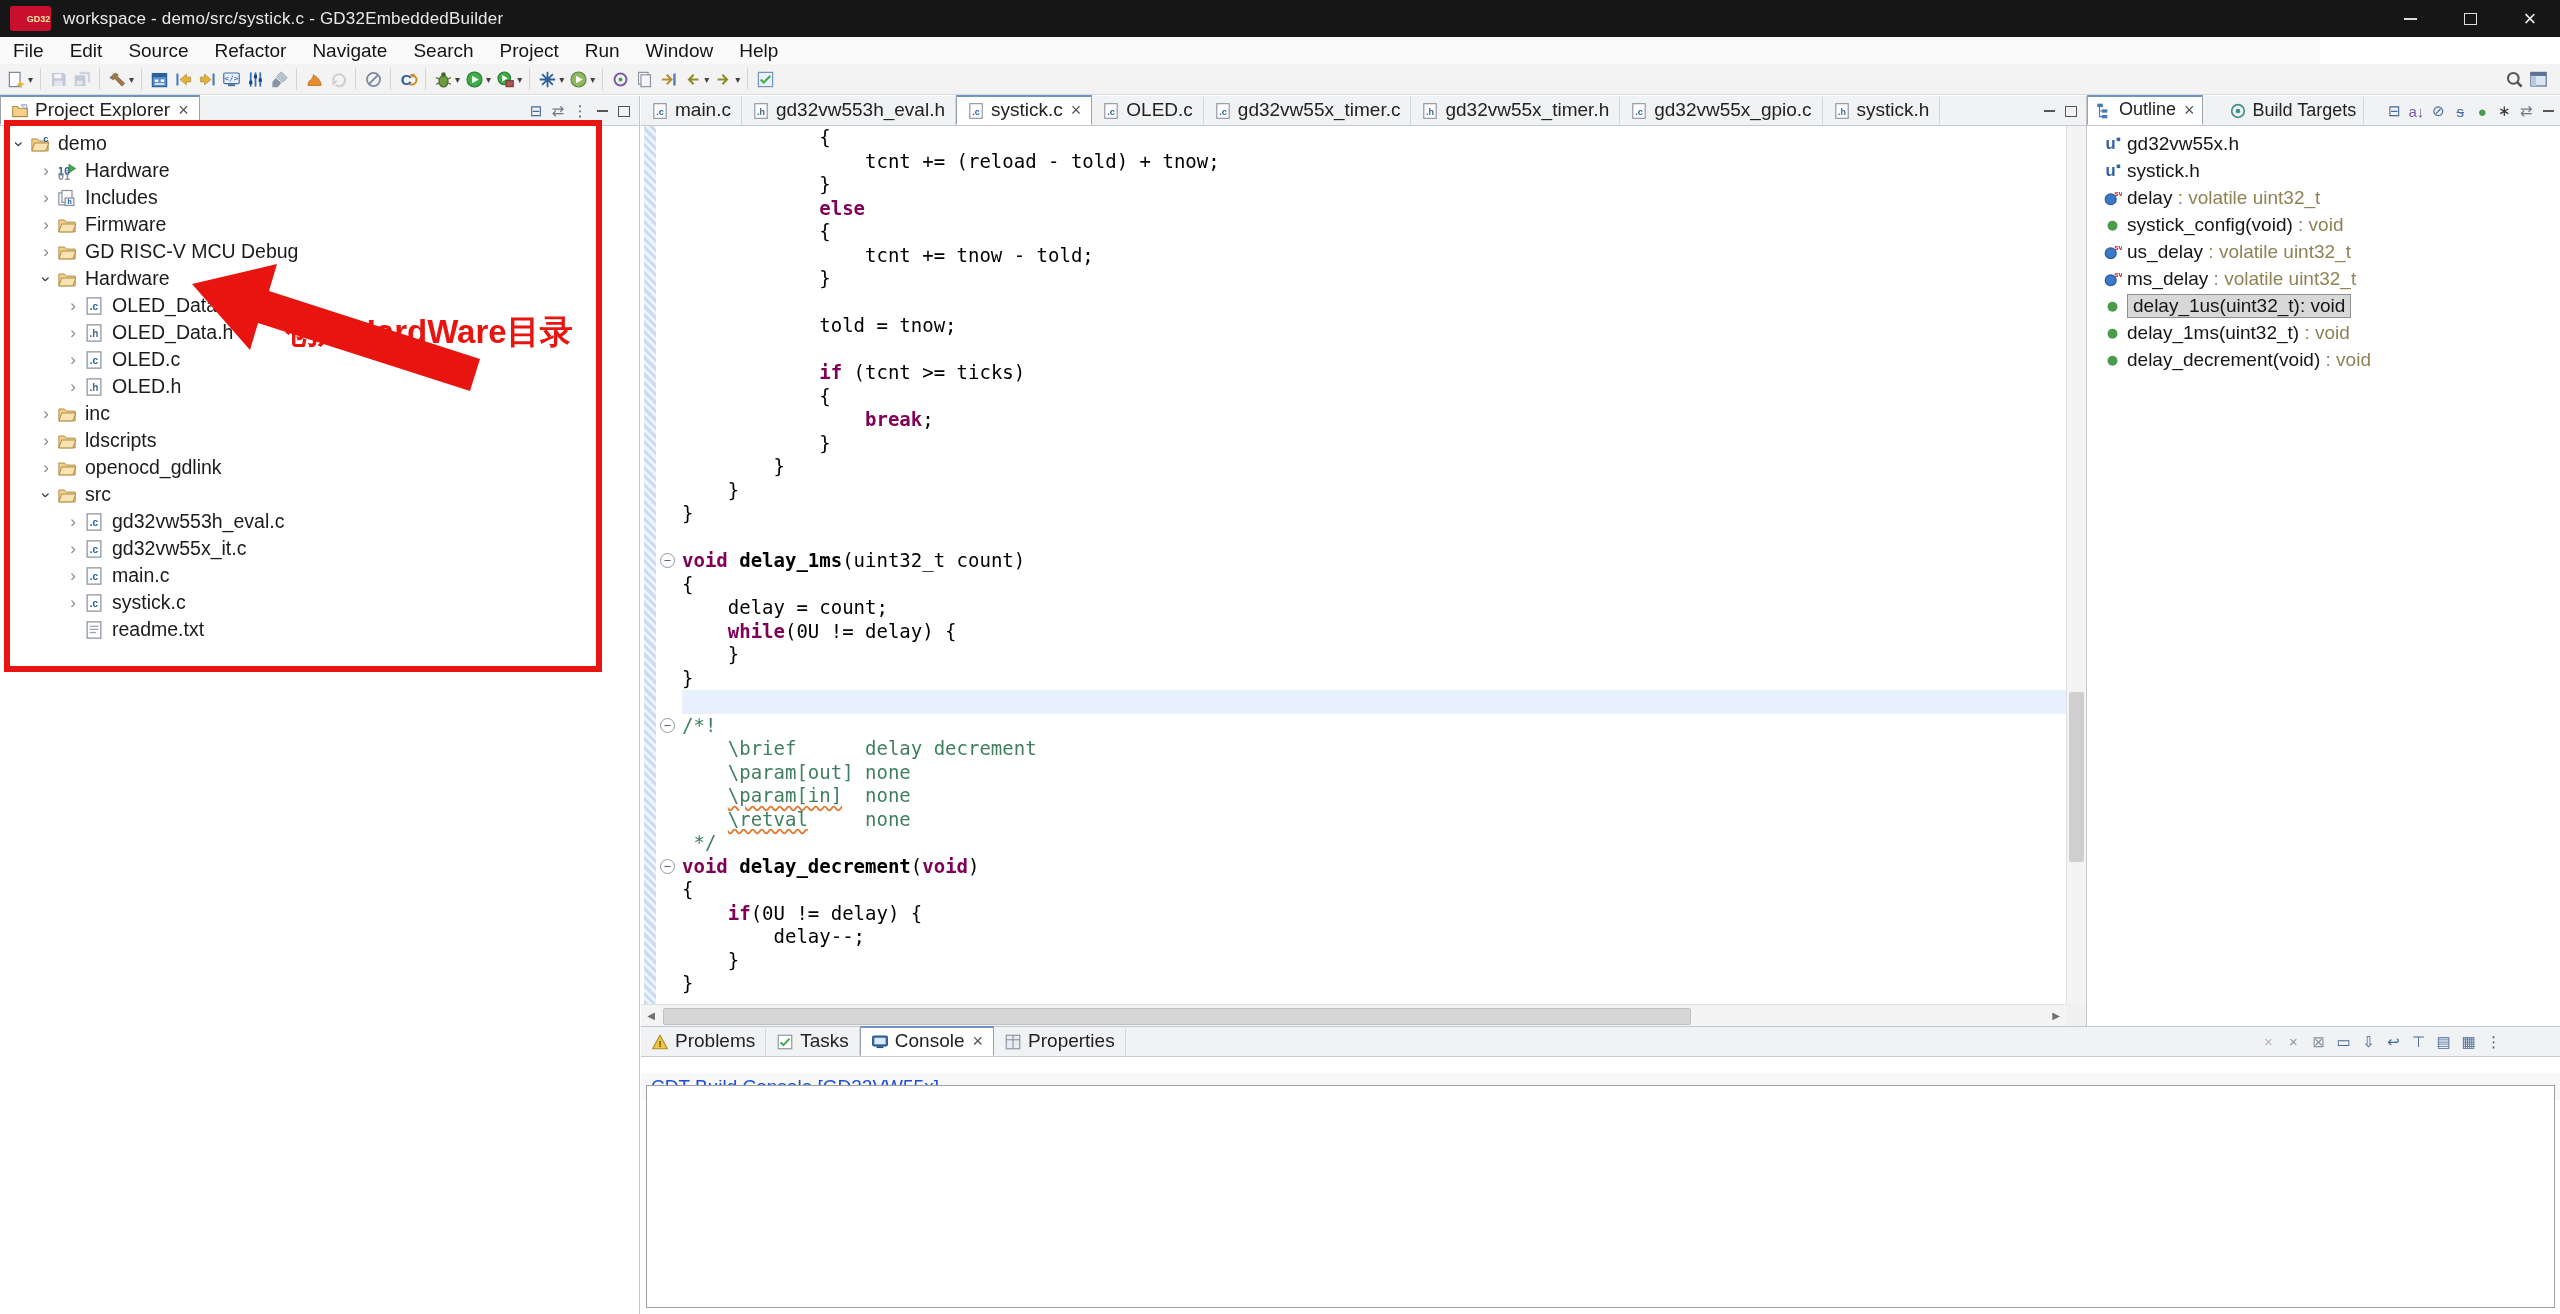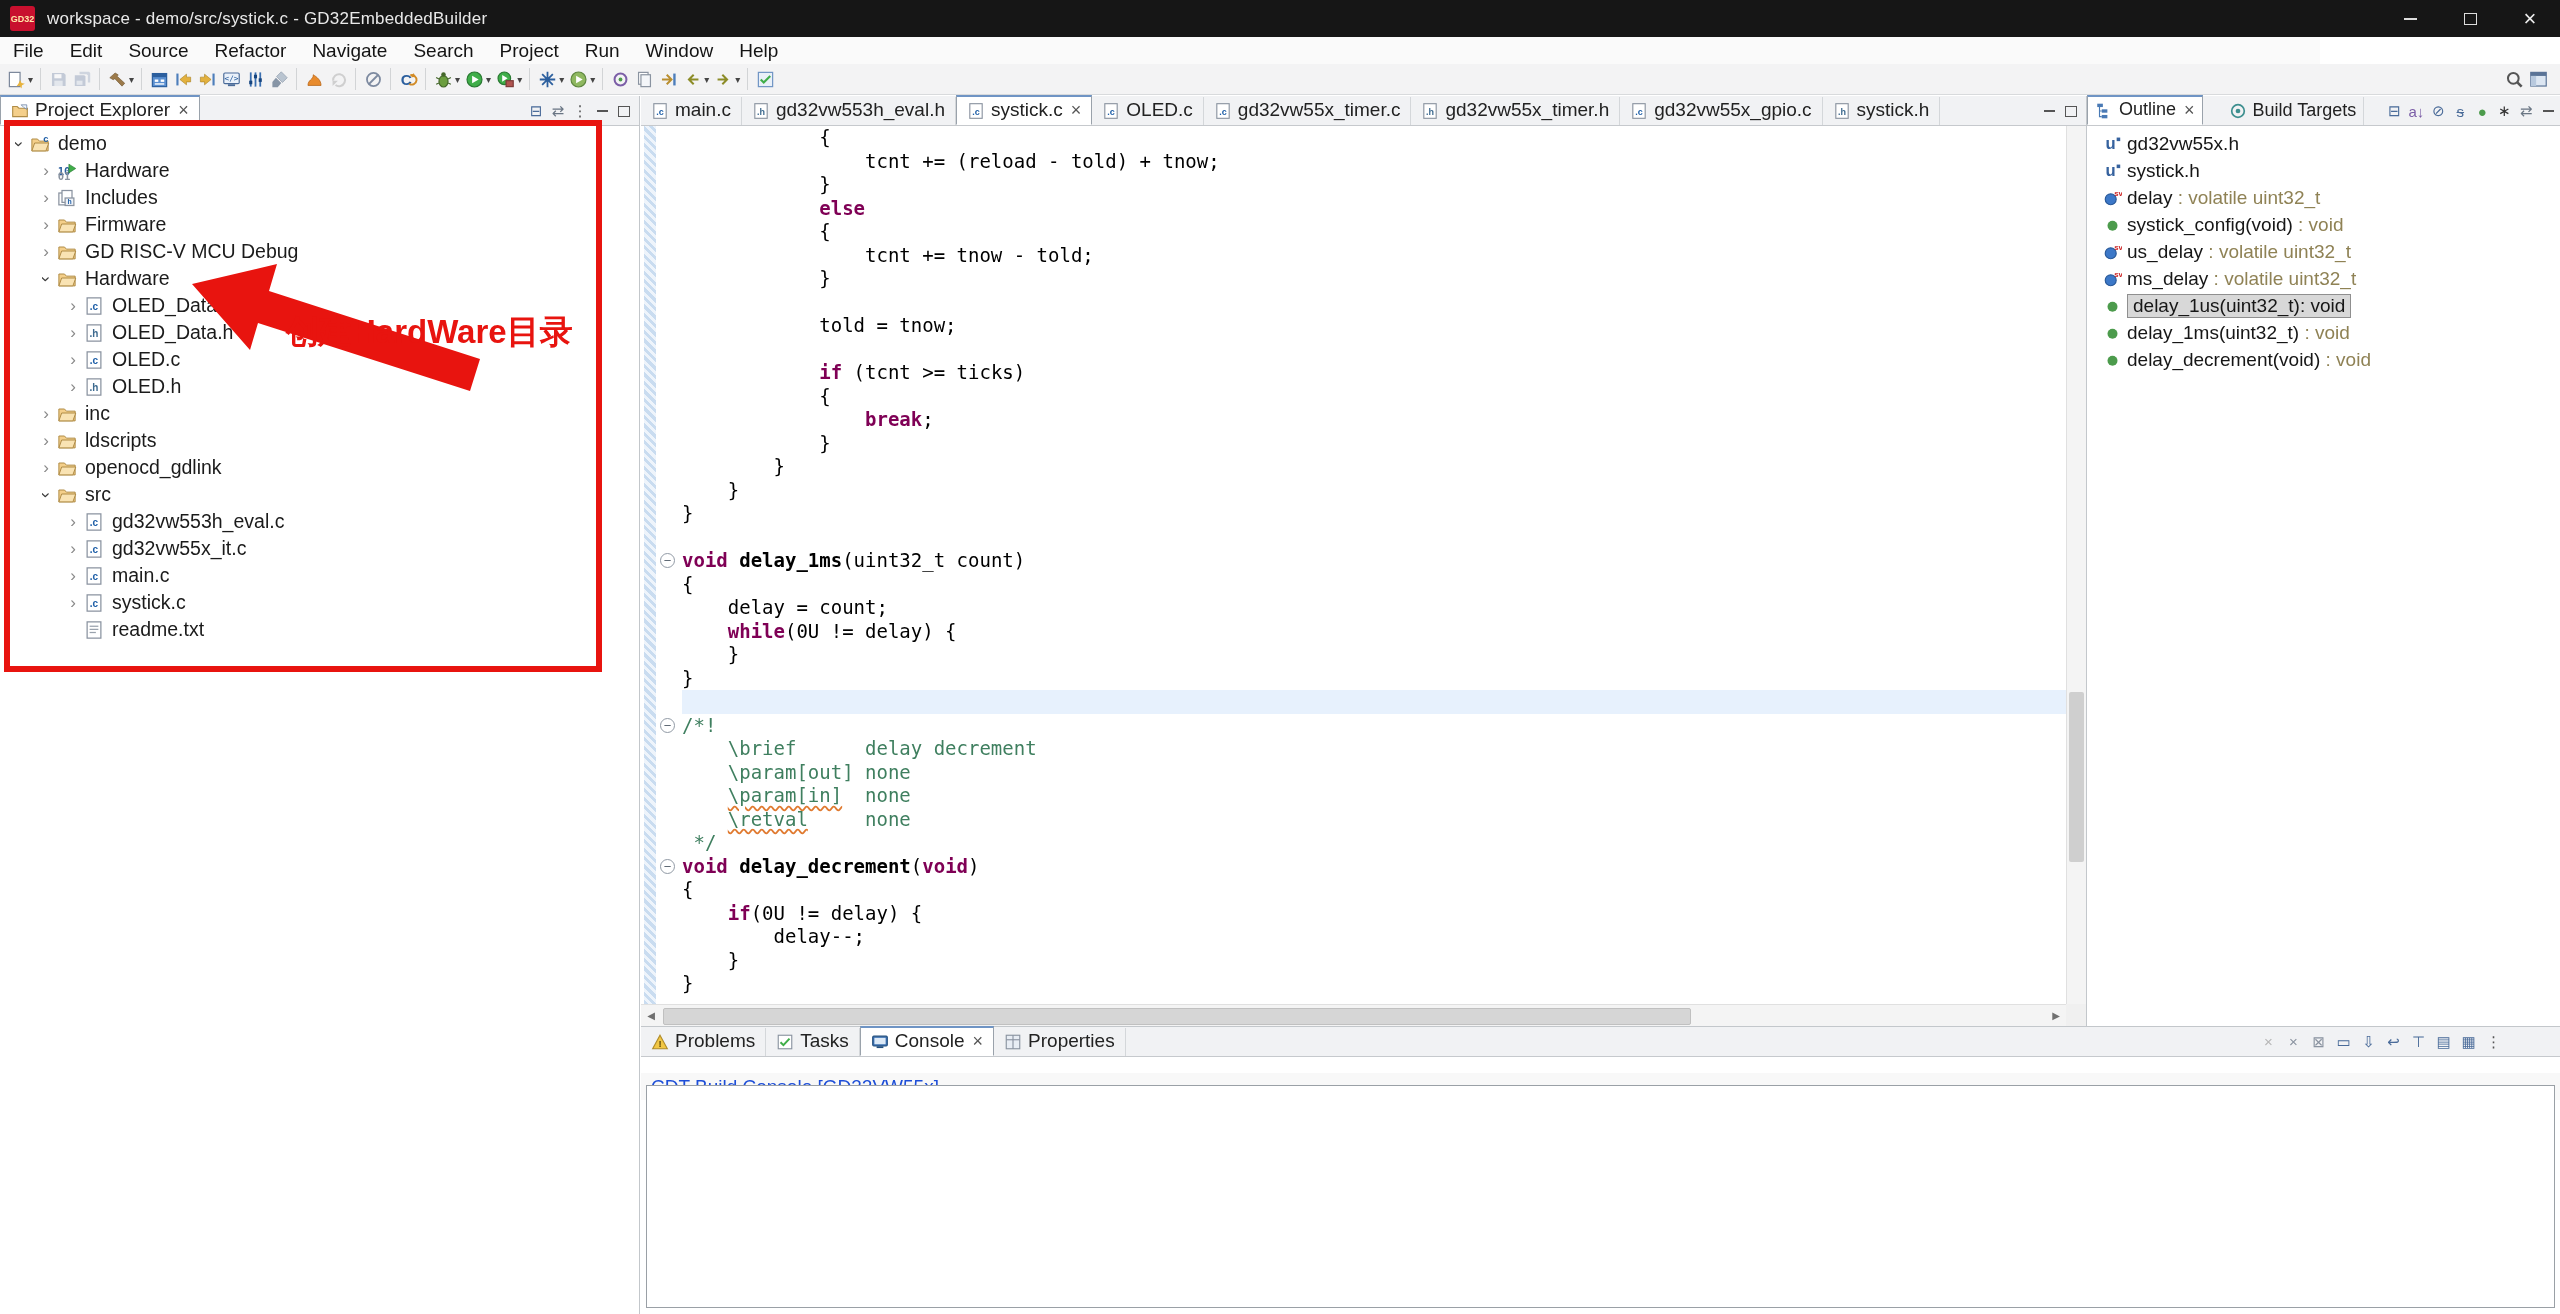--- a/index.html
+++ b/index.html
@@ -2,21 +2,21 @@
 <html><head>
 <meta charset="utf-8">
 <style>
   html,body{margin:0;padding:0;background:#888;}
   #root{position:relative;width:2560px;height:1314px;background:#fff;overflow:hidden;
         font-family:"Liberation Sans",sans-serif;-webkit-font-smoothing:antialiased;}
   
   .titlebar{position:absolute;left:0;top:0;width:2560px;height:37px;background:#161616;color:#e9e9e9;
             display:flex;align-items:center;}
   .applogo{width:25px;height:25px;margin-left:10px;background:#c8102e;border-radius:3px;
-           display:flex;align-items:center;justify-content:center;font-size:9px;font-weight:bold;color:#ffe9a8;}
+           display:flex;align-items:center;justify-content:center;font-size:9px;font-weight:bold;color:#ffe9a8;padding-left:16px;}
   .apptitle{margin-left:12px;font-size:17px;letter-spacing:.2px;}
   .winbtns{margin-left:auto;display:flex;height:100%;}
   .winbtn{width:60px;height:100%;display:flex;align-items:center;justify-content:center;color:#ddd;}
   .glyph-min{width:13px;height:0;border-top:2px solid #ddd;}
   .glyph-max{width:11px;height:10px;border:1.5px solid #ddd;}
   .glyph-close{font-size:22px;line-height:22px;color:#eee;}
   
   .menubar{position:absolute;left:0;top:37px;width:2320px;height:27px;background:#fafafa;display:flex;align-items:center;}
   .mi{padding:0 13px;font-size:19px;color:#141414;}
   

